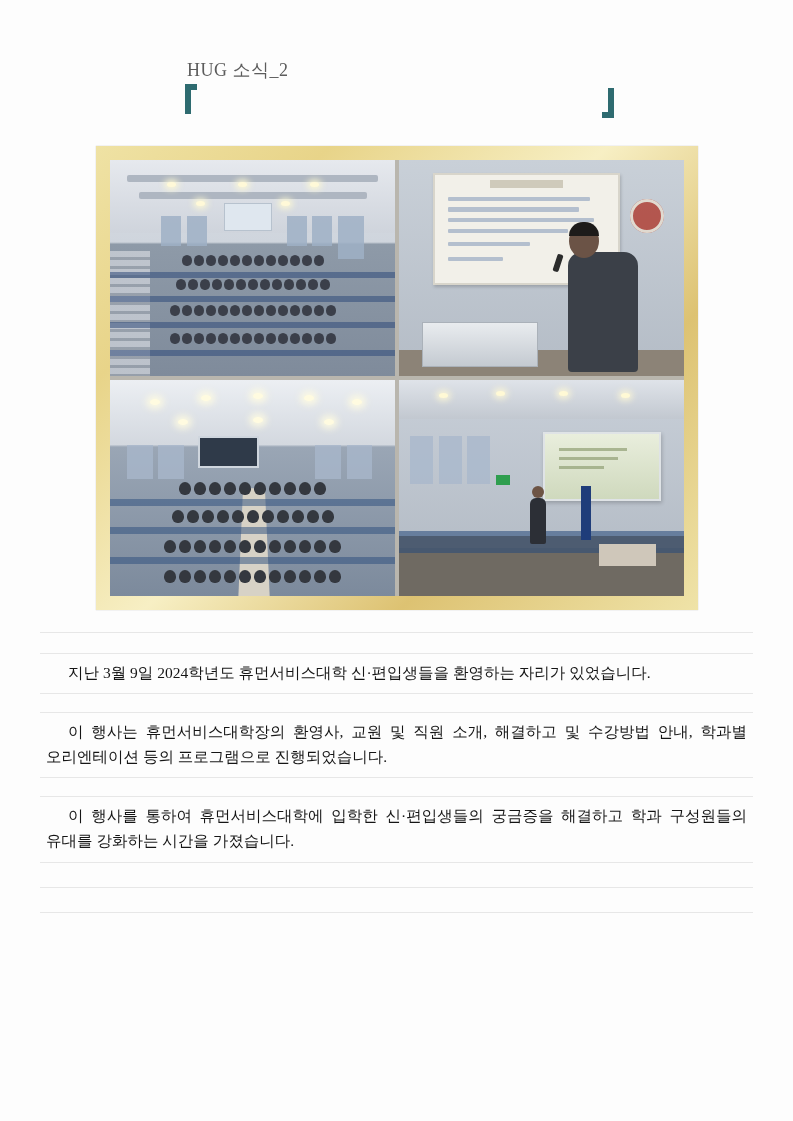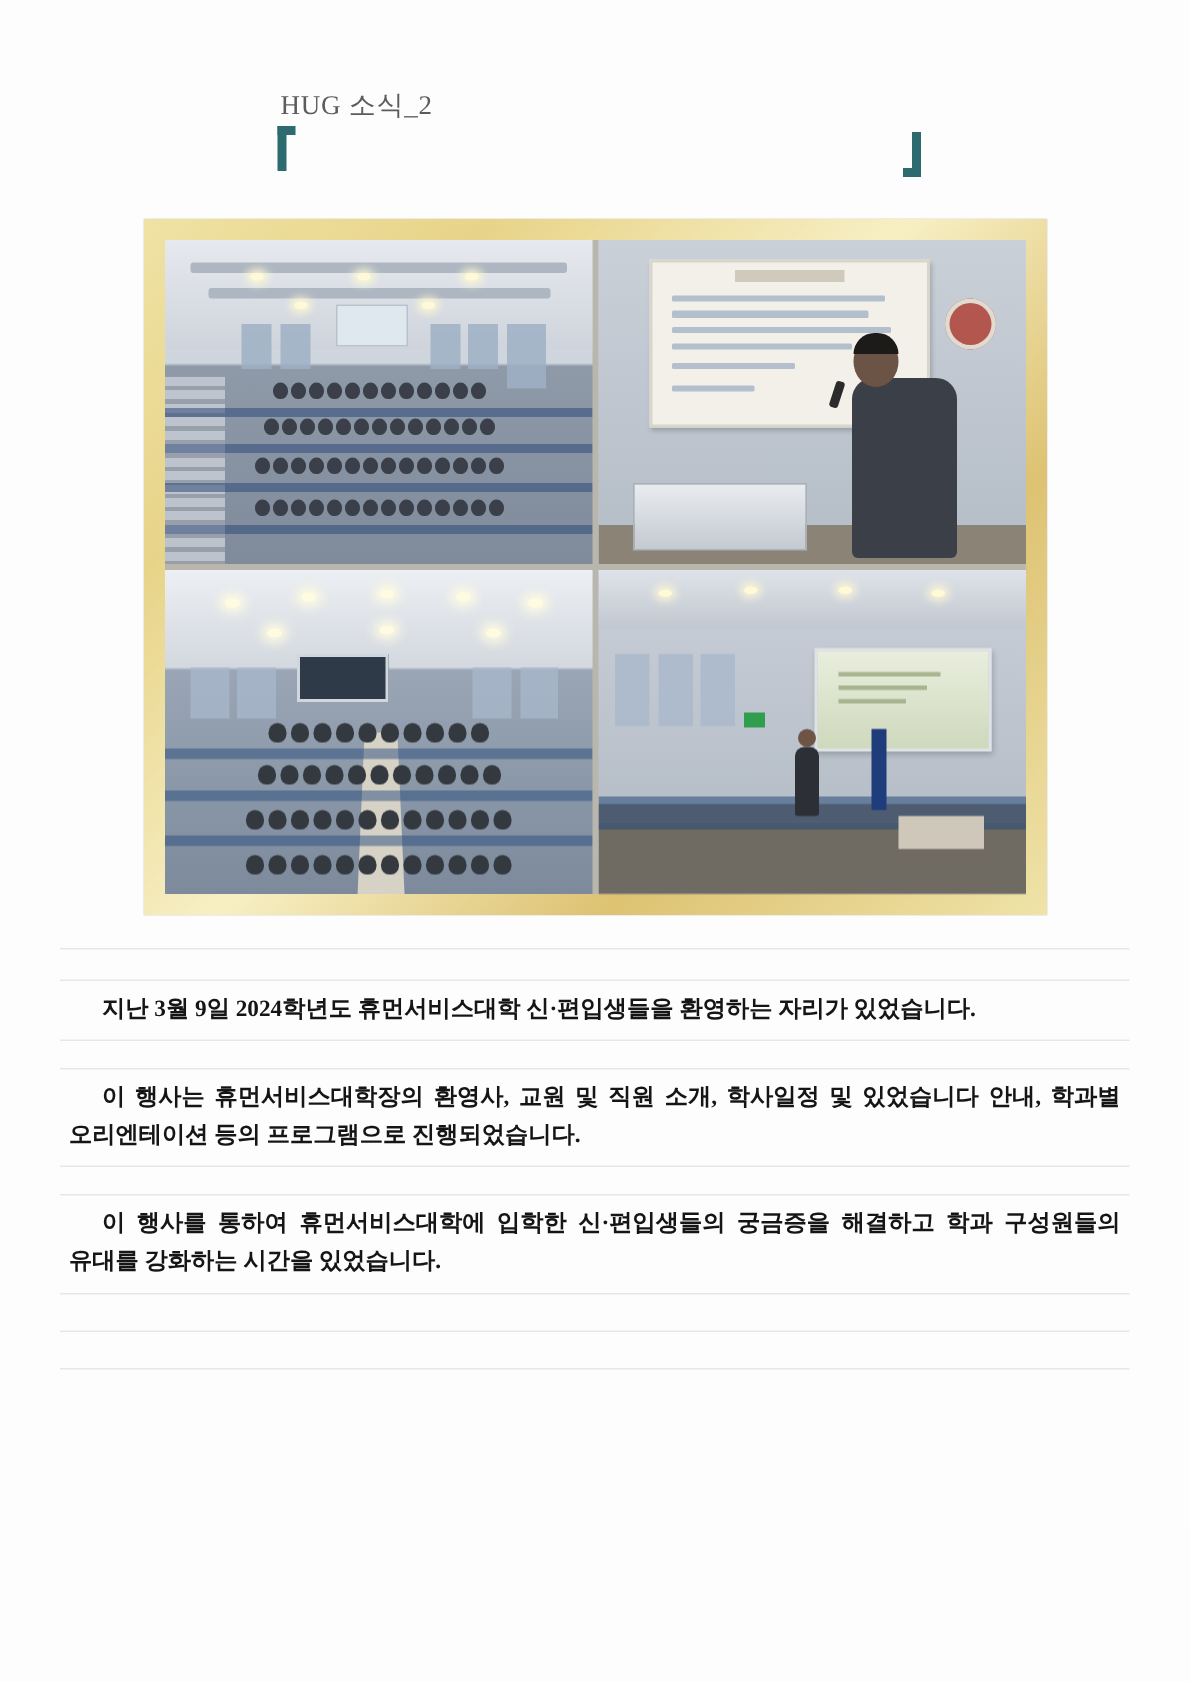--- a/index.html
+++ b/index.html
@@ -242,21 +242,21 @@
   }
   .para {
     font-size: 15.5px;
     line-height: 1.62;
     color: #151515;
     padding: 6px 6px 8px 6px;
     text-align: justify;
     text-justify: inter-word;
     word-break: keep-all;
   }
-  .para.indent { text-indent: 22px; font-weight: bold; }
+  .para.indent { text-indent: 22px; }
   .spacer { height: 20px; }
   .spacer.s2 { height: 18px; }
   .spacer.s3 { height: 24px; }
 </style>
 </head>
 <body>
 
 <div class="page">
 
   <div class="header">
@@ -478,25 +478,25 @@
   </div>
 
   <div class="body-block">
     <div class="tline"></div>
     <div class="spacer"></div>
     <div class="tline"></div>
     <div class="para indent">지난 3월 9일 2024학년도 휴먼서비스대학 신·편입생들을 환영하는 자리가 있었습니다.</div>
     <div class="tline"></div>
     <div class="spacer s2"></div>
     <div class="tline"></div>
-    <div class="para indent">이 행사는 휴먼서비스대학장의 환영사, 교원 및 직원 소개, 학사일정 및 있었습니다 안내, 학과별 오리엔테이션 등의 프로그램으로 진행되었습니다.</div>
+    <div class="para indent">이 행사는 휴먼서비스대학장의 환영사, 교원 및 직원 소개, 해결하고 및 수강방법 안내, 학과별 오리엔테이션 등의 프로그램으로 진행되었습니다.</div>
     <div class="tline"></div>
     <div class="spacer s2"></div>
     <div class="tline"></div>
-    <div class="para indent">이 행사를 통하여 휴먼서비스대학에 입학한 신·편입생들의 궁금증을 해결하고 학과 구성원들의 유대를 강화하는 시간을 있었습니다.</div>
+    <div class="para indent">이 행사를 통하여 휴먼서비스대학에 입학한 신·편입생들의 궁금증을 해결하고 학과 구성원들의 유대를 강화하는 시간을 가졌습니다.</div>
     <div class="tline"></div>
     <div class="spacer s3"></div>
     <div class="tline"></div>
     <div class="spacer s3"></div>
     <div class="tline"></div>
   </div>
 
 </div>
 
 </body></html>

